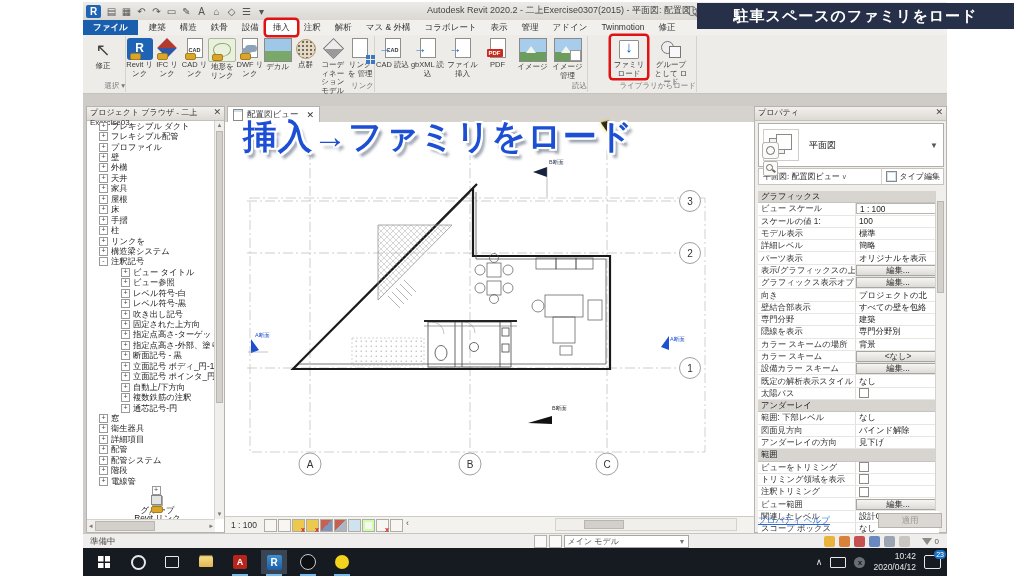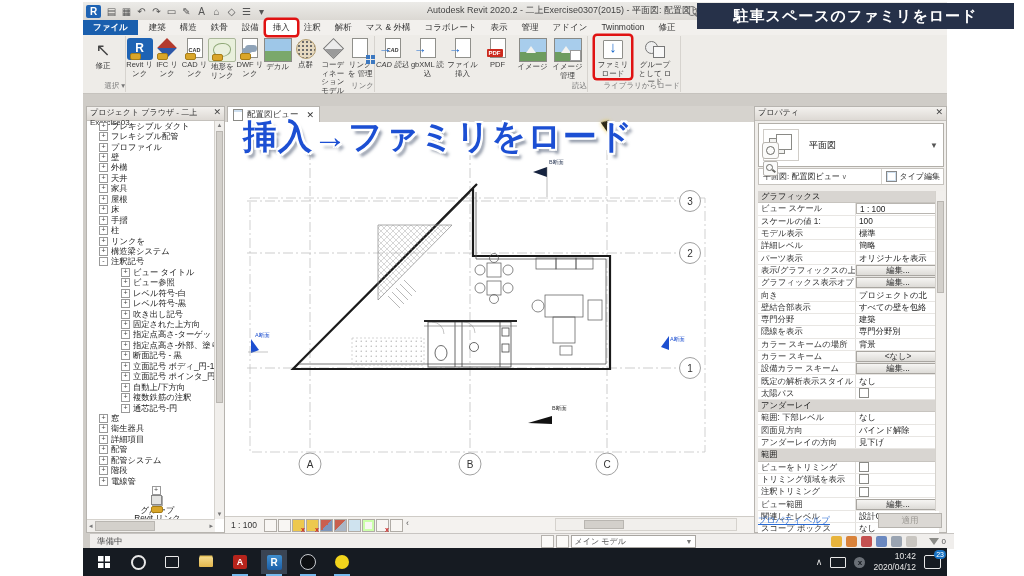--- a/index.html
+++ b/index.html
@@ -132,21 +132,21 @@
   .prow.btn .val{justify-content:center;background:linear-gradient(#f6f5f3,#dddbd7);border:1px solid #a9a6a1;height:9px;margin-right:2px;color:#333;}
   .prow .cbx{display:none;}
   .prow.check .cbx{display:block;width:8px;height:8px;border:1px solid #8a8a86;background:#fff;margin-left:3px;}
   .pvscroll{position:absolute;top:84px;right:1px;width:9px;height:320px;background:#f1efec;border-left:1px solid #d5d2cd;}
   .pvscroll .thumb{position:absolute;left:1px;right:1px;top:10px;height:90px;background:#d3d0cb;border:1px solid #b9b6b1;}
   .pfoot{position:absolute;left:3px;bottom:4px;width:184px;display:flex;align-items:center;}
   .phelp{color:#2b6cd4;text-decoration:underline;font-size:8.5px;}
   .applybtn{margin-left:auto;width:62px;height:13px;background:#dbd8d4;border:1px solid #b5b2ad;color:#9a9792;font-size:8.5px;display:flex;align-items:center;justify-content:center;}
 
   
-  .statusbar{position:absolute;left:0;top:531px;width:864px;height:15px;background:#f0eeec;border-top:1px solid #c8c5c2;display:flex;align-items:center;font-size:8.5px;color:#444;margin-left:7px;}
+  .statusbar{position:absolute;left:0;top:531px;width:864px;height:15px;background:#f0eeec;border-top:1px solid #c8c5c2;display:flex;align-items:center;font-size:8.5px;color:#444;}
   .ready{margin-left:7px;}
   .sico{width:11px;height:11px;border:1px solid #b5b2ad;background:#fbfaf8;margin-right:2px;}
   .scombo{width:120px;height:11px;background:#fff;border:1px solid #a9a6a1;display:flex;align-items:center;font-size:8px;color:#555;padding-left:3px;}
   .scombo .dd{margin-left:auto;margin-right:2px;font-size:7px;color:#777;}
   .rticons{display:flex;align-items:center;gap:4px;margin-left:auto;margin-right:12px;}
   .rtic{width:11px;height:11px;border-radius:2px;position:relative;}
   .rtic.worksharing-status{background:#e8b43c;} .rtic.design-options{background:#d9823a;}
   .rtic.select-links{background:#c45050;} .rtic.select-underlay{background:#6a88c0;}
   .rtic.select-pinned{background:#9aa4b2;} .rtic.select-constraints{background:#c9c6c1;}
   .funnel{width:0;height:0;border-left:5px solid transparent;border-right:5px solid transparent;border-top:7px solid #8a8a86;}
@@ -290,21 +290,21 @@
                 <i class="a"></i>
               </span>
               <span class="rlabel">リンクを 管理</span>
             </div>
           </div>
         <div class="glabel">リンク</div>
       </div>
       <div class="rgroup" style="left:292px;width:212px;">
         <div class="rbtns">
 
-            <div class="rbtn" style="width:35px;font-style:italic;">
+            <div class="rbtn" style="width:35px;">
               <span class="ricon doc arr cadt">
                 <i class="a"></i>
               </span>
               <span class="rlabel">CAD 読込</span>
             </div>
 
             <div class="rbtn" style="width:35px;">
               <span class="ricon doc arr">
                 <i class="a"></i>
               </span>
@@ -332,21 +332,21 @@
 
             <div class="rbtn" style="width:35px;">
               <span class="ricon i-image i-imgmgr">
                 <i class="b"></i>
               </span>
               <span class="rlabel">イメージ管理</span>
             </div>
           </div>
         <div class="glabel">読込</div>
       </div>
-      <div class="rgroup" style="left:505px;width:92px;">
+      <div class="rgroup" style="left:521px;width:92px;">
         <div class="rbtns" style="justify-content:center;gap:6px;">
 
             <div class="rbtn hl" style="width:36px;">
               <span class="ricon i-family"></span>
               <span class="rlabel">ファミリ ロード</span>
             </div>
 
             <div class="rbtn" style="width:36px;">
               <span class="ricon i-group"></span>
               <span class="rlabel">グループとして ロード</span>

